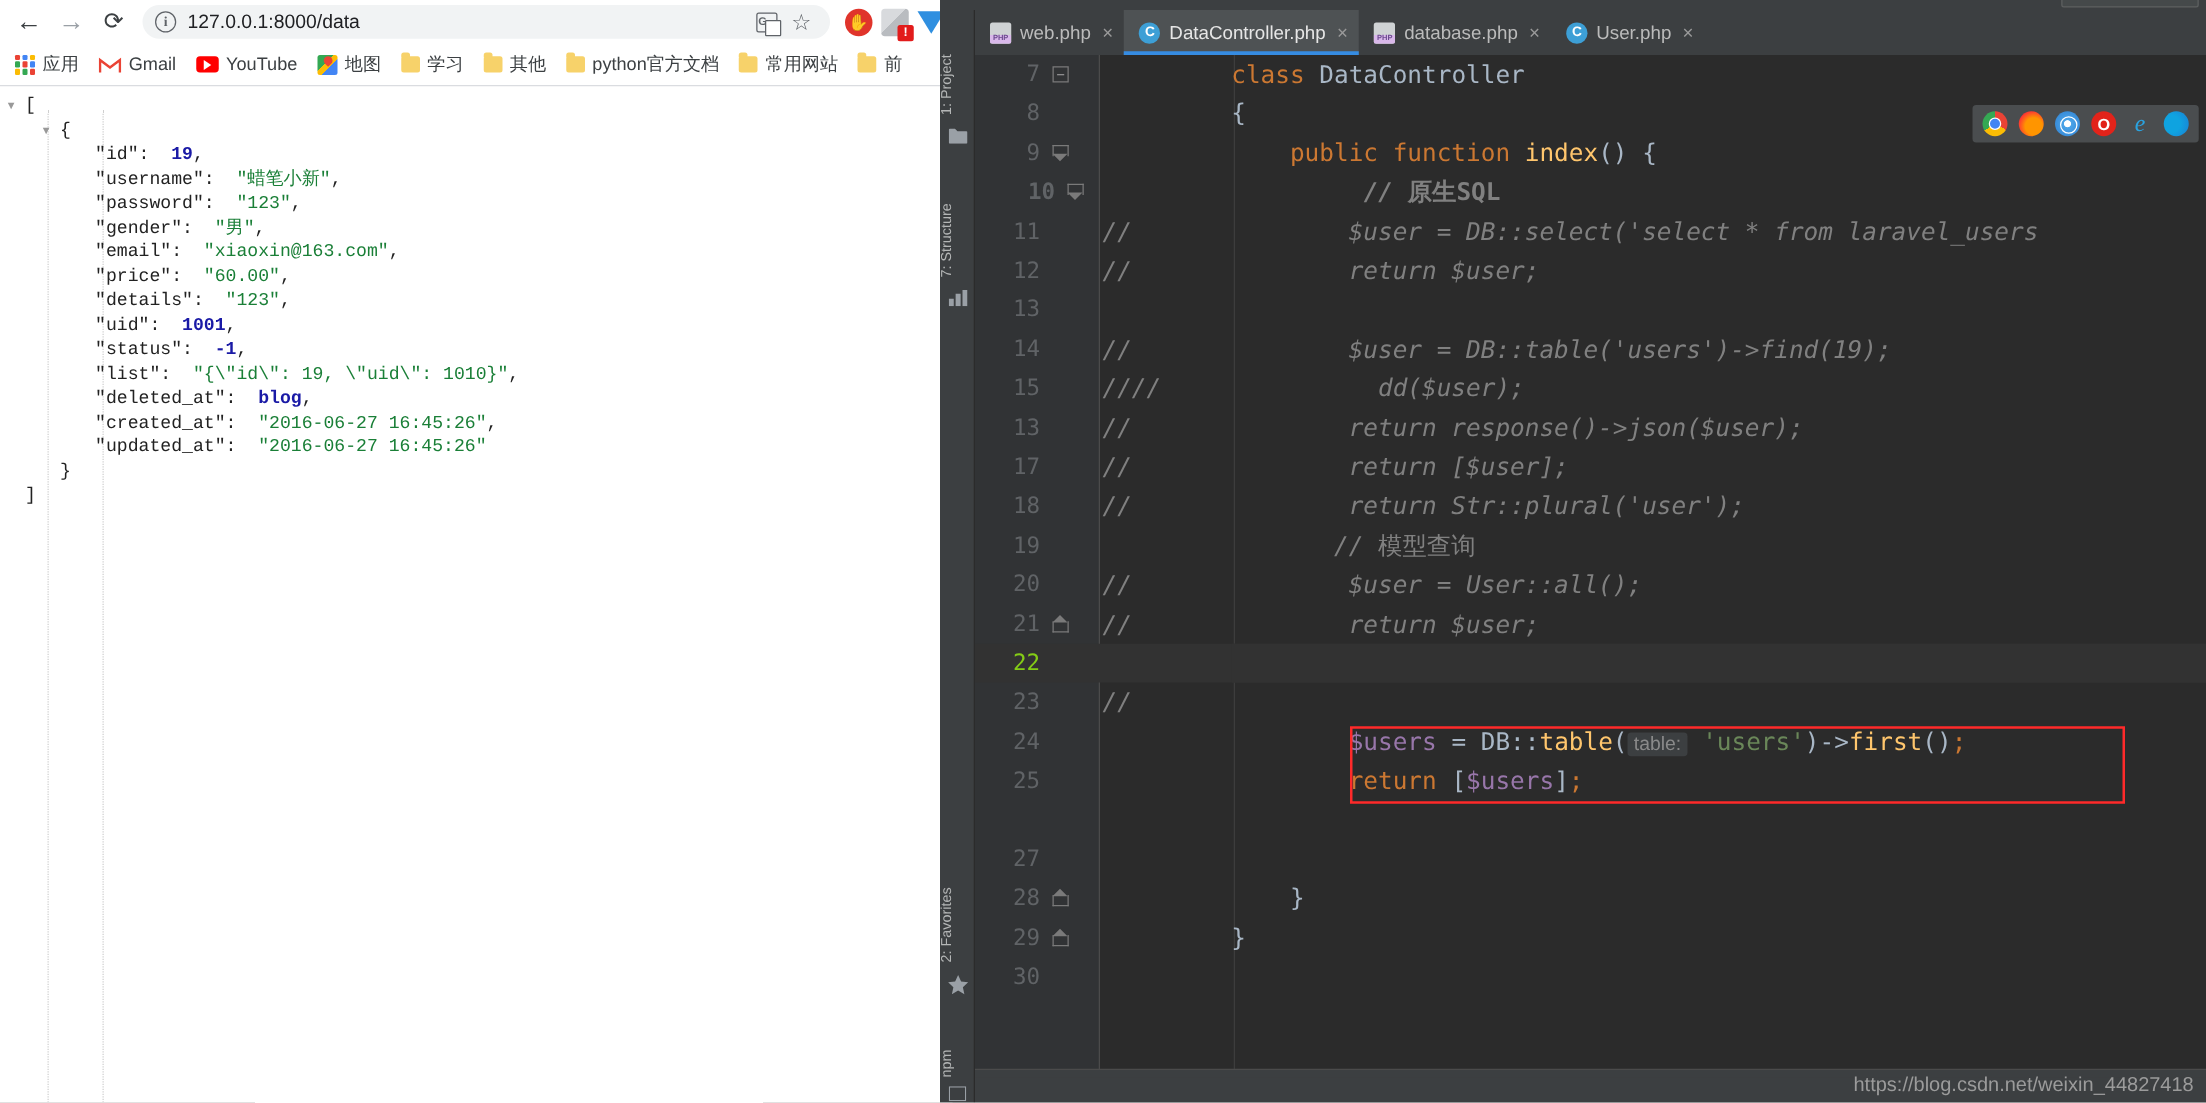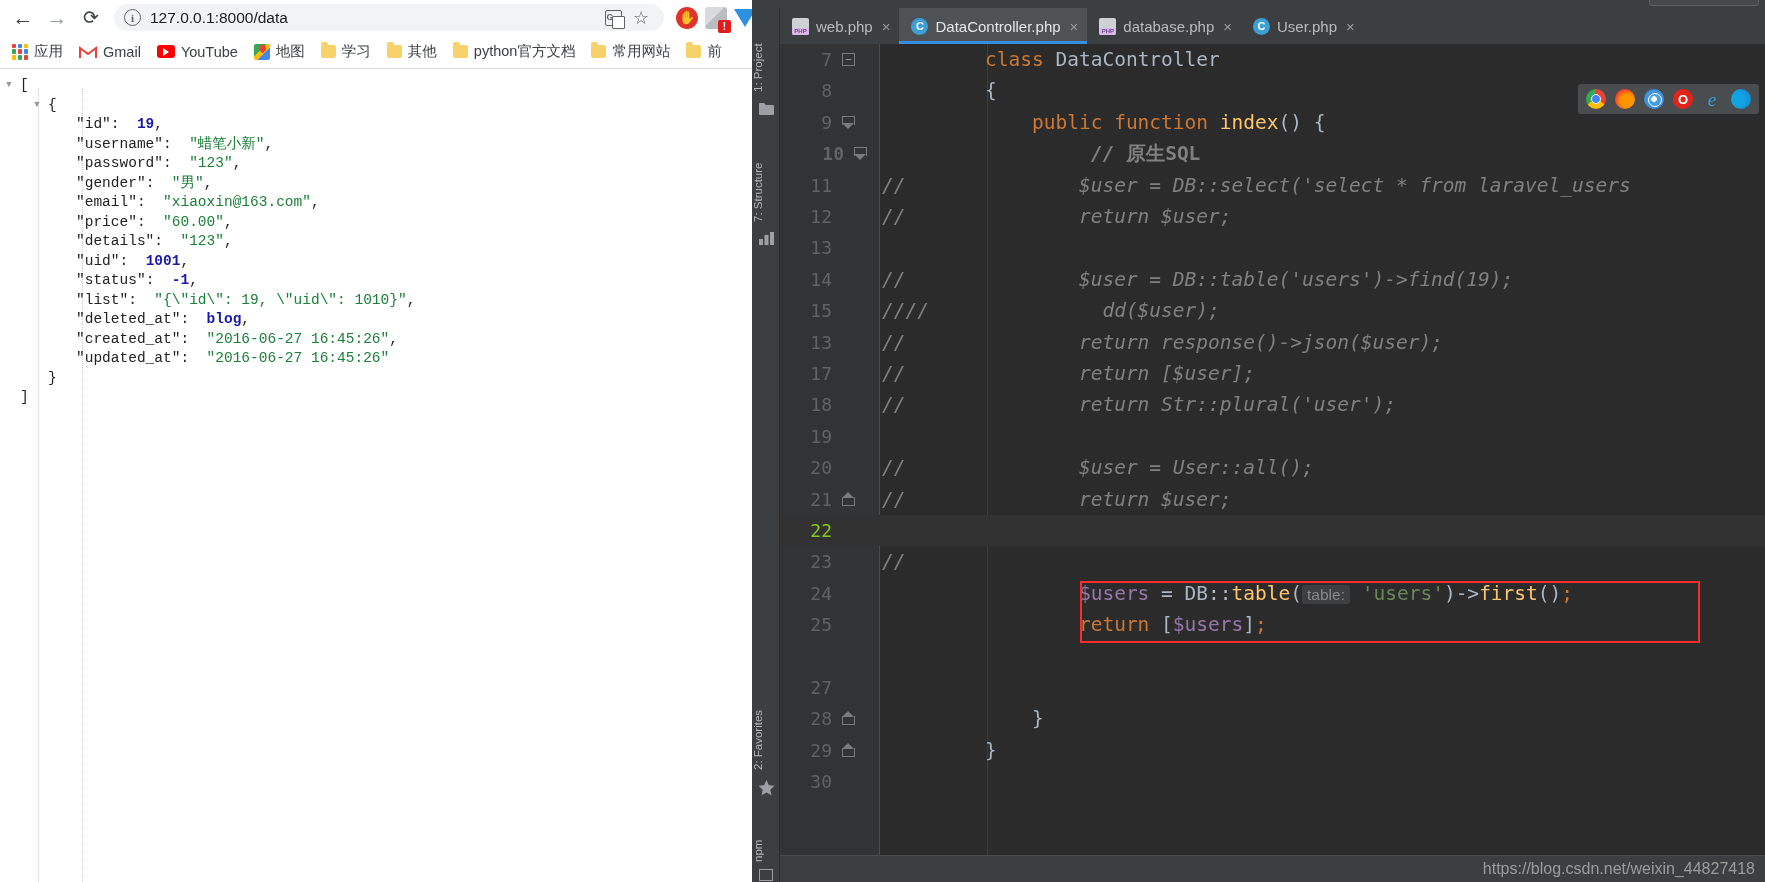--- a/index.html
+++ b/index.html
@@ -651,20 +651,21 @@
             <div class="cmt-col" style="left: 102px;">//</div>
             <div class="code-line" style="left: 205px;"><span class="cmt">        return [$user];</span></div>
           </div>
           <div class="row" style="position: absolute; left: 0px; right: 0px; top: 345.4px; height: 31.4px;">
             <div class="ln">18</div>
             <div class="cmt-col" style="left: 102px;">//</div>
             <div class="code-line" style="left: 205px;"><span class="cmt">        return Str::plural('user');</span></div>
           </div>
           <div class="row" style="position: absolute; left: 0px; right: 0px; top: 376.8px; height: 31.4px;">
             <div class="ln">19</div>
+            <div class="code-line" style="left: 205px;"><span class="cmt">       // </span><span class="cmtcn">模型查询</span></div>
           </div>
           <div class="row" style="position: absolute; left: 0px; right: 0px; top: 408.2px; height: 31.4px;">
             <div class="ln">20</div>
             <div class="cmt-col" style="left: 102px;">//</div>
             <div class="code-line" style="left: 205px;"><span class="cmt">        $user = User::all();</span></div>
           </div>
           <div class="row" style="position: absolute; left: 0px; right: 0px; top: 439.6px; height: 31.4px;">
             <div class="ln">21</div>
             <div class="fold endbrace"></div>
             <div class="cmt-col" style="left: 102px;">//</div>

